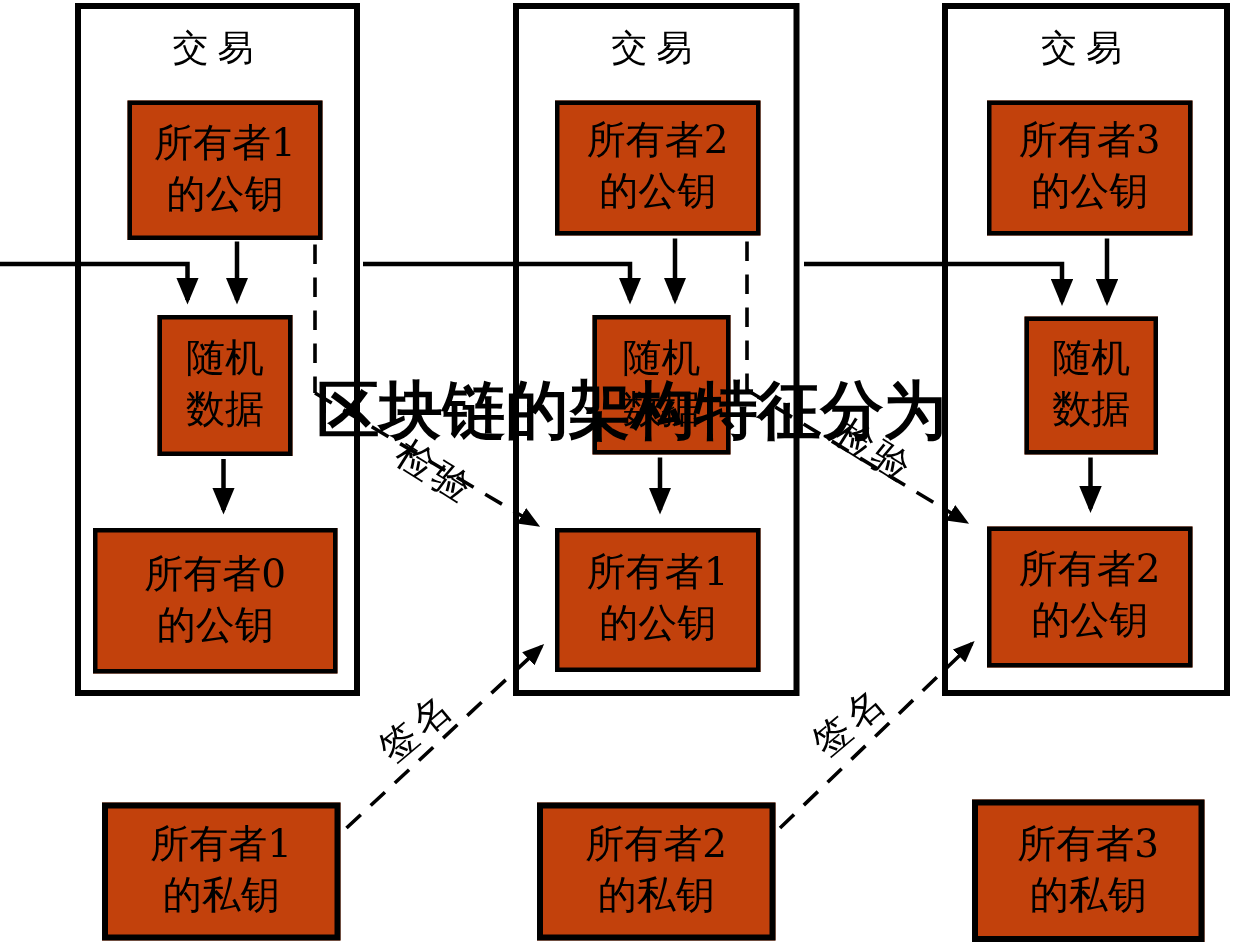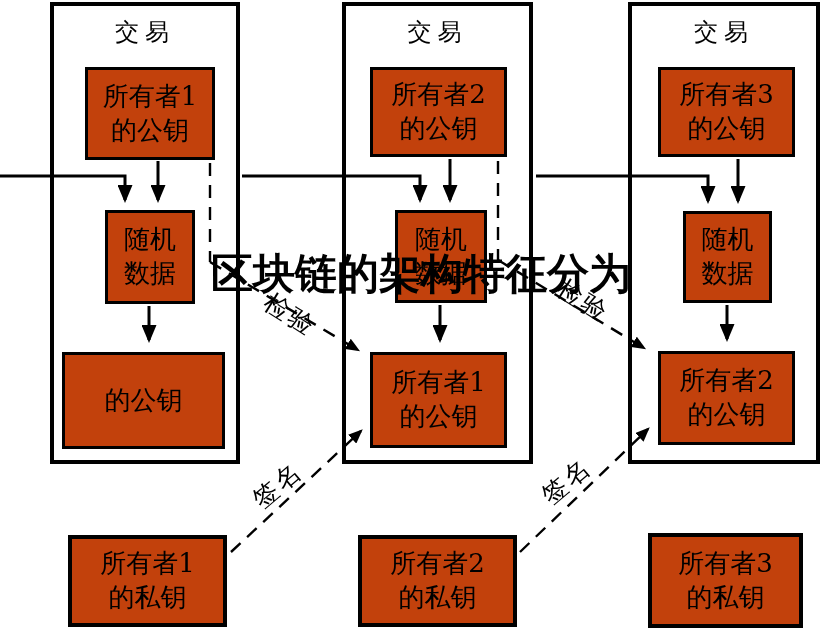--- a/index.html
+++ b/index.html
@@ -60,20 +60,21 @@
   </div>
   <div class="box inner" style="left:85px;top:67px;width:130px;height:93px;">
     <span>所有者1</span>
     <span>的公钥</span>
   </div>
   <div class="box inner" style="left:105px;top:210px;width:90px;height:94px;">
     <span>随机</span>
     <span>数据</span>
   </div>
   <div class="box inner" style="left:62px;top:352px;width:163px;height:97px;">
+    <span>所有者0</span>
     <span>的公钥</span>
   </div>
 
   <div class="tx" style="left:342px;top:2px;width:191px;height:462px;">
     <div class="tx-title">交易</div>
   </div>
   <div class="box inner" style="left:370px;top:67px;width:137px;height:90px;">
     <span>所有者2</span>
     <span>的公钥</span>
   </div>

